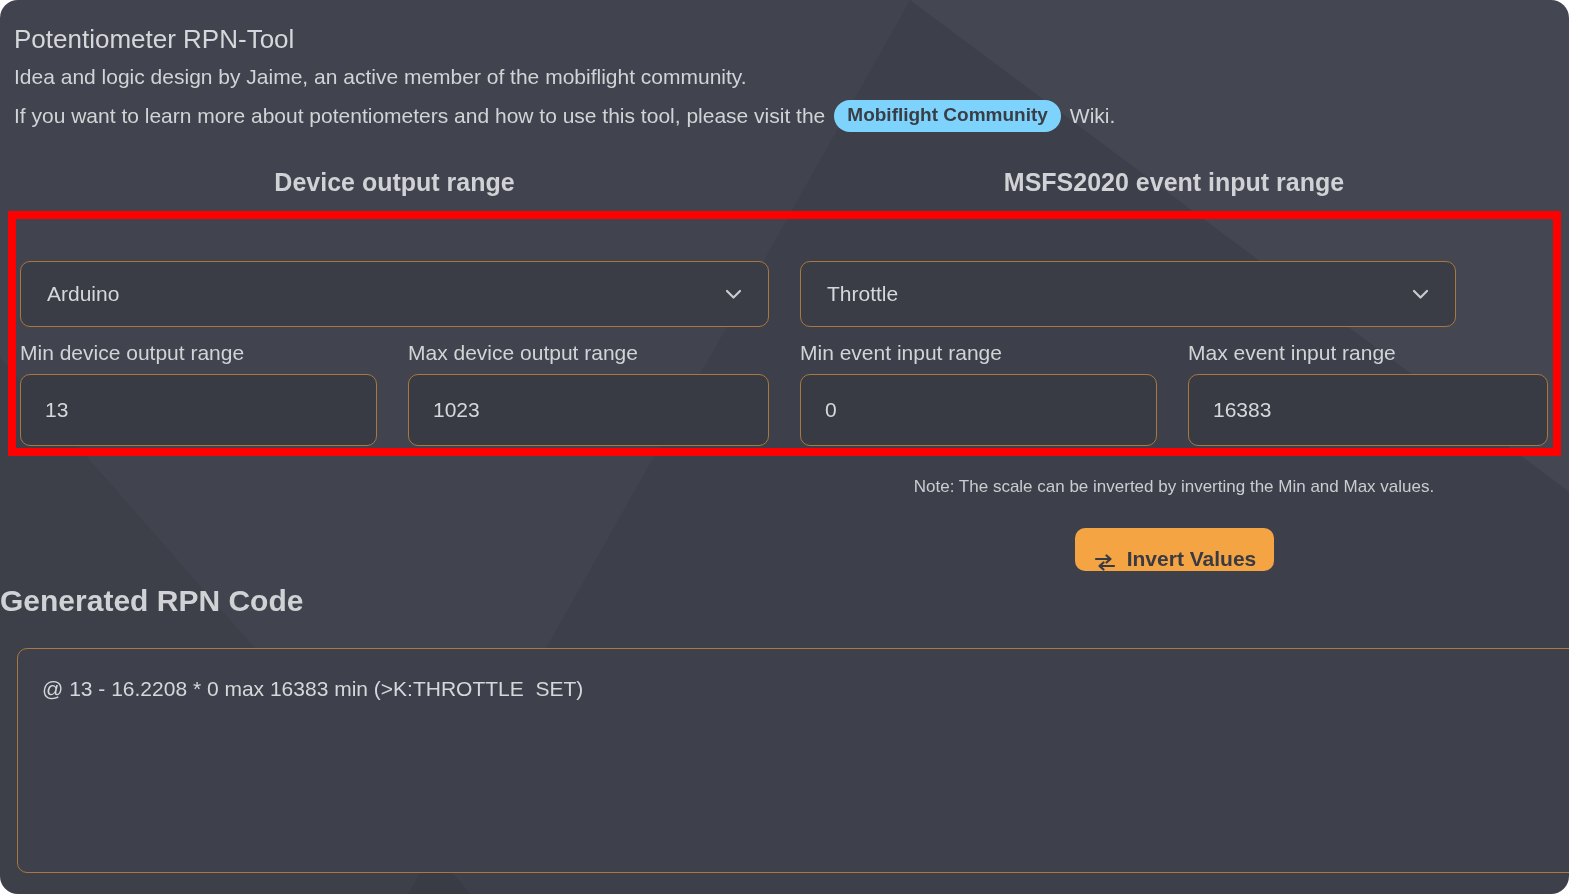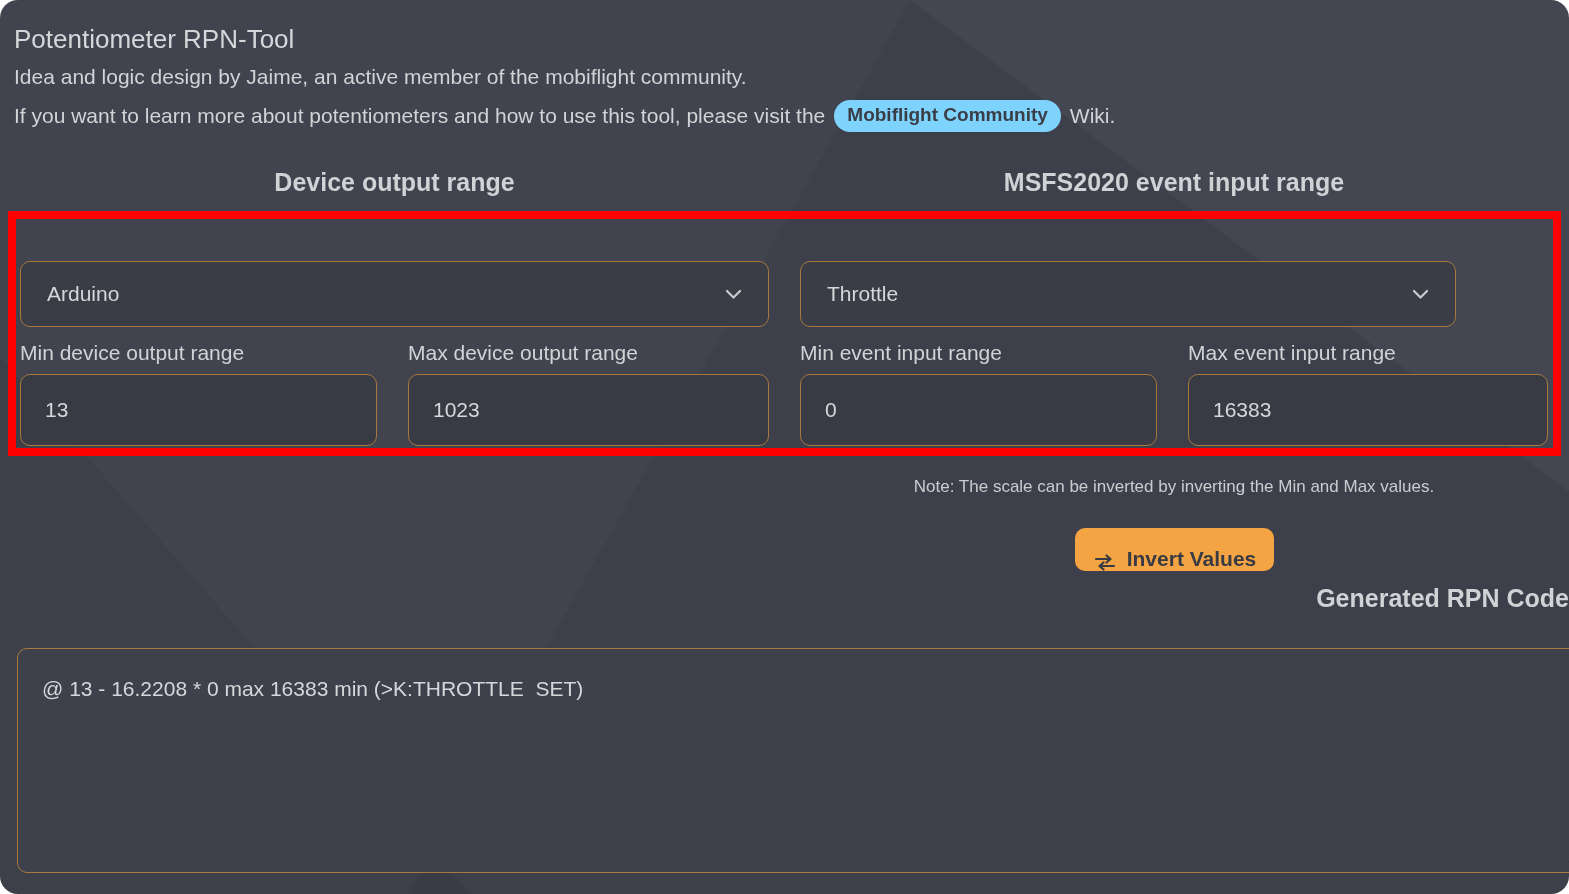--- a/index.html
+++ b/index.html
@@ -114,22 +114,22 @@
     display: flex; align-items: flex-end; justify-content: center; gap: 10px;
     font-family: "Liberation Sans", "DejaVu Sans", sans-serif;
     font-size: 21px; font-weight: 600; color: #383b43;
     cursor: pointer;
     position: absolute;
     margin-top: 26px;
   }
 
   .output-heading {
     top: 584px; left: 0; width: 1569px;
-    text-align: right;
-    font-size: 25px; font-weight: 700; color: #d0d2d5;
+    text-align: left;
+    font-size: 30px; font-weight: 700; color: #d0d2d5;
   }
   .code-wrap {
     left: 17px; top: 648px;
     width: 1568px; height: 225px;
   }
   .code-area {
     width: 100%; height: 100%;
     background: #3e414b;
     border: 1px solid #a8783e;
     border-radius: 10px;

